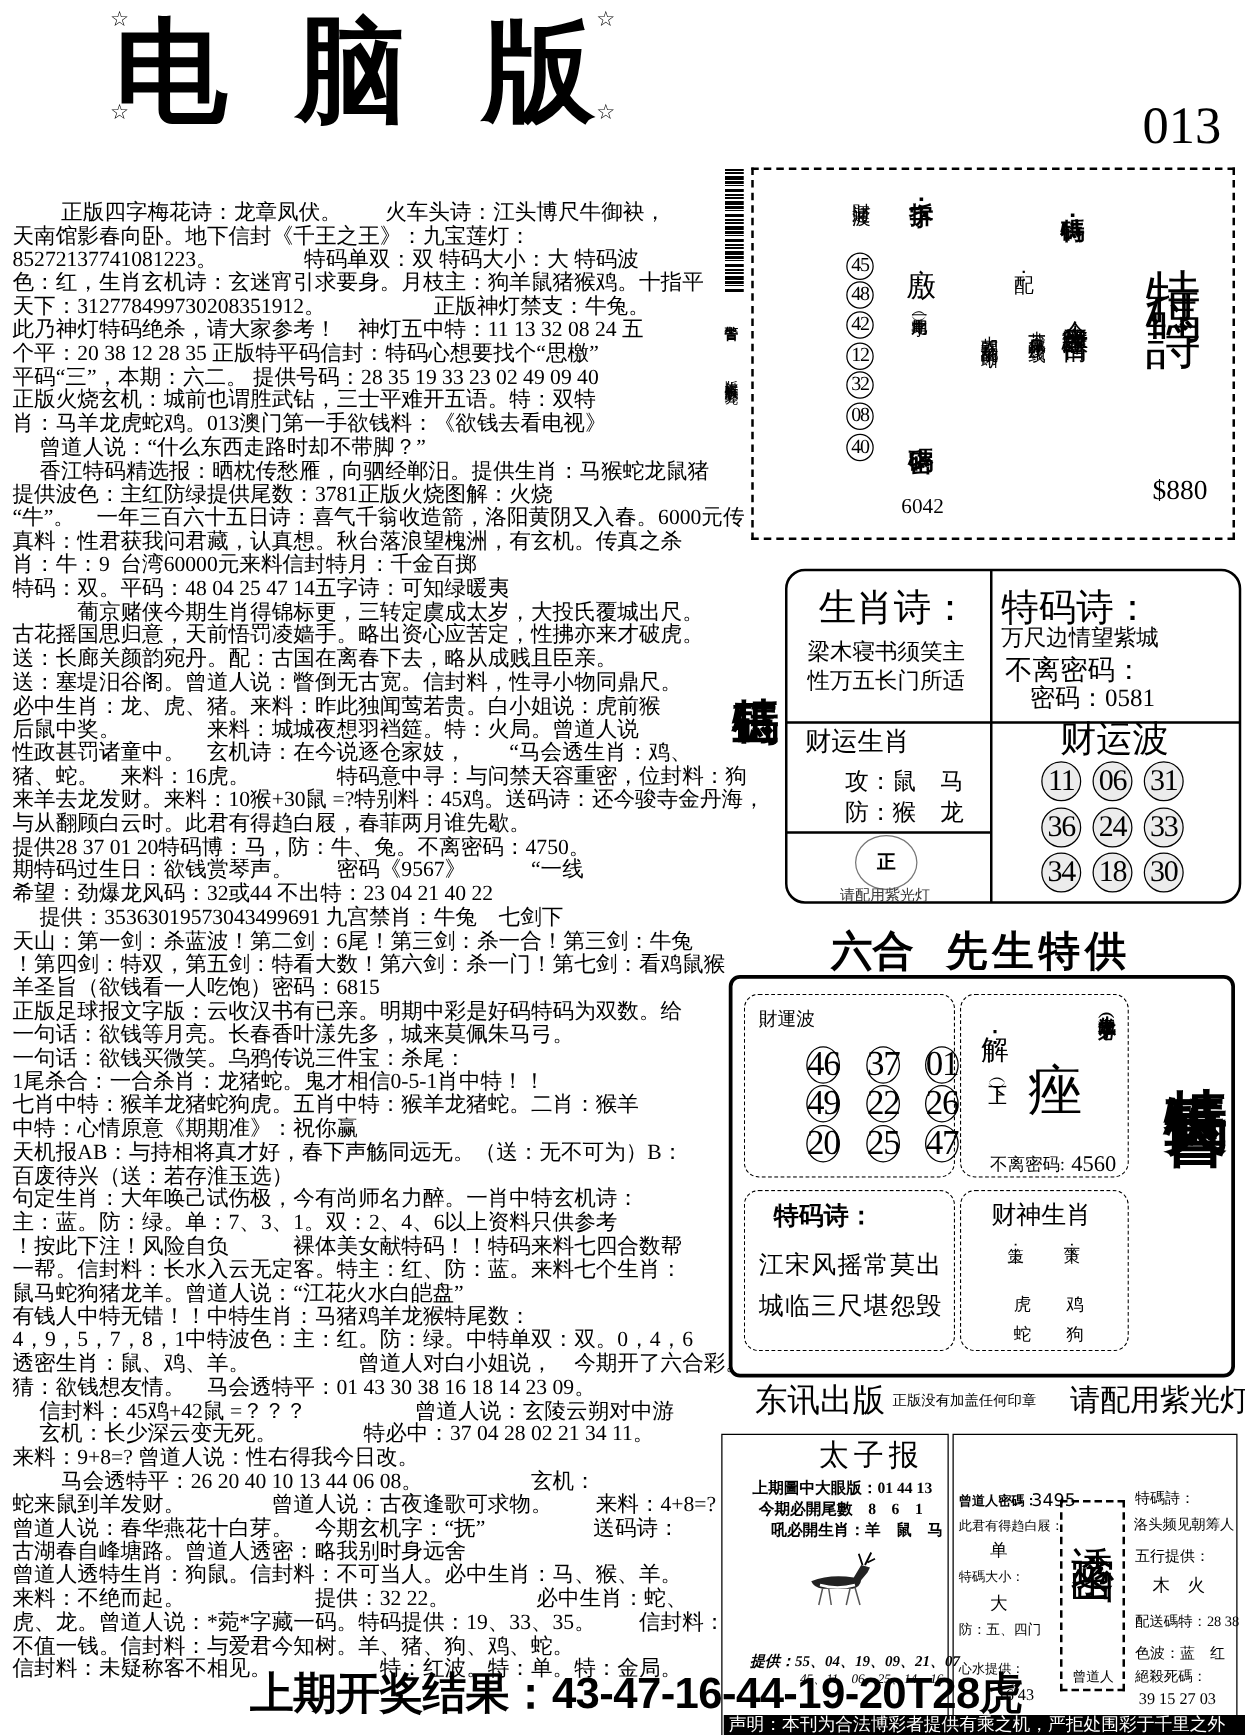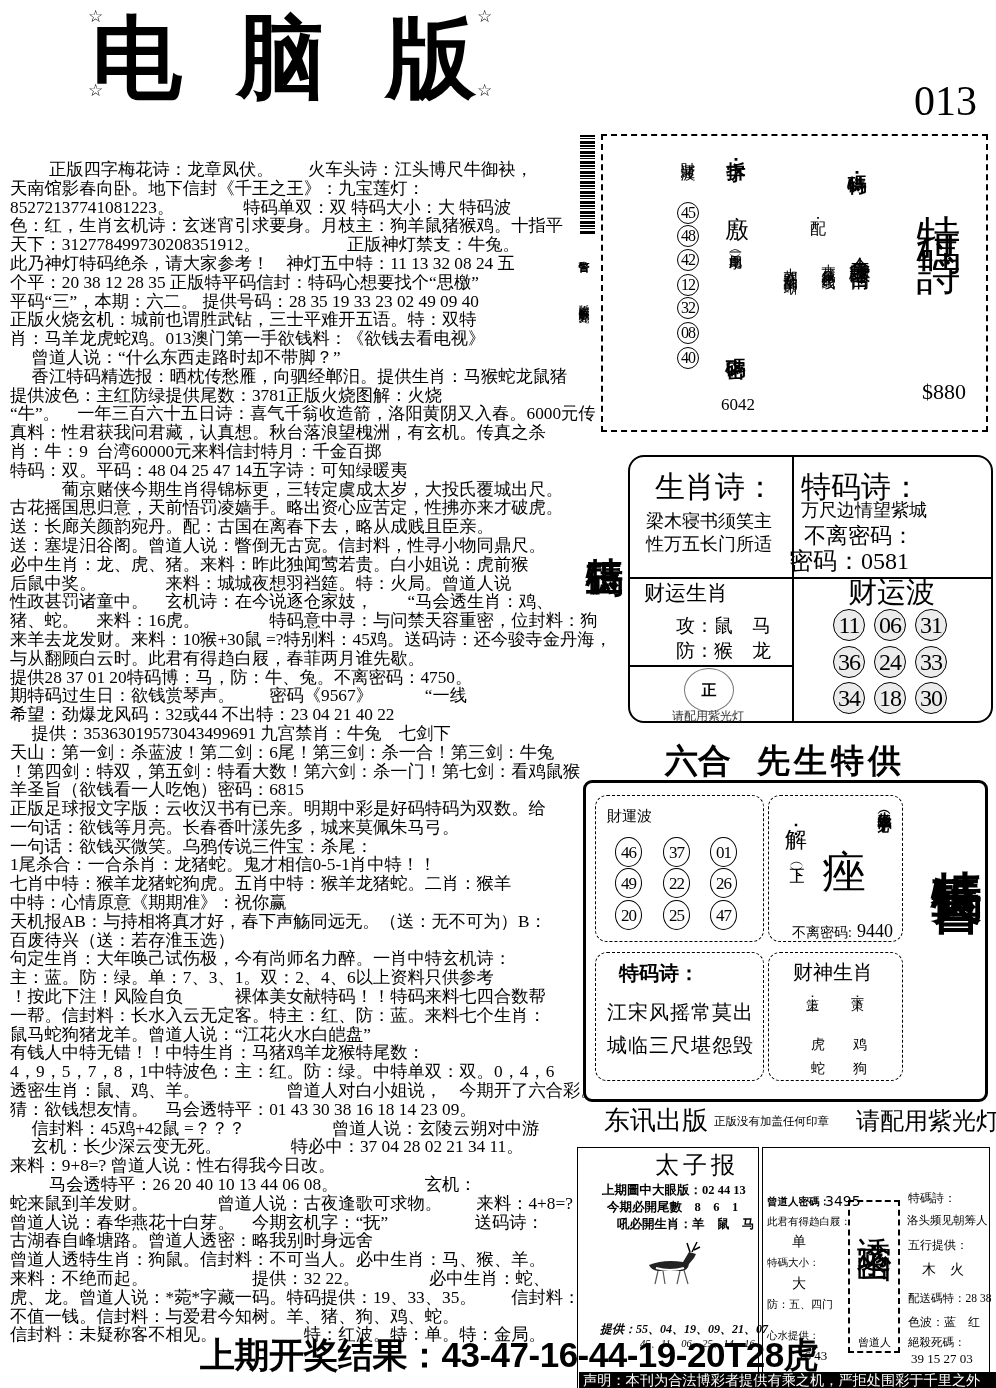--- a/index.html
+++ b/index.html
@@ -6,21 +6,21 @@
 body{width:996px;height:1388px;position:relative;overflow:hidden;color:#000;font-family:"Liberation Serif","DejaVu Serif",serif;}
 .a{position:absolute;white-space:pre;line-height:1;}
 .vt{writing-mode:vertical-rl;text-orientation:upright;}
 .star{font-size:17px;font-family:"DejaVu Sans",sans-serif;}
 .ttl{font-size:90px;font-weight:700;line-height:1;}
 .article{position:absolute;left:10px;top:161px;width:610px;}
 .ln{height:18.8px;line-height:18.8px;white-space:pre;font-size:17.3px;}
 .circ{position:absolute;display:flex;align-items:center;justify-content:center;border:1px solid #000;border-radius:50%;line-height:1;box-sizing:border-box;}
 .c1{width:22px;height:22px;font-size:16px;letter-spacing:-1px;}
 .c2{width:32px;height:32px;font-size:24px;background:#ececec;letter-spacing:-1px;}
-.c3{width:27px;height:30px;font-size:17px;letter-spacing:-1px;}
+.c3{width:27px;height:30px;font-size:28px;letter-spacing:-1px;margin-left:30px;}
 .dash{position:absolute;border:1.5px dashed #000;border-radius:12px;box-sizing:border-box;}
 .solid{position:absolute;border:1.5px solid #000;box-sizing:border-box;}
 .line{position:absolute;background:#000;}
 .barcode{position:absolute;background:repeating-linear-gradient(to bottom,#000 0 2px,#fff 2px 3px,#000 3px 4px,#fff 4px 6px,#000 6px 9px,#fff 9px 10px);}
 .banner{font-family:"Liberation Sans","DejaVu Sans",sans-serif;font-weight:900;font-size:35px;letter-spacing:-0.5px;}
 .disc{position:absolute;left:579px;top:1372px;width:417px;height:16px;background:#000;color:#fff;font-size:14.2px;line-height:16px;white-space:nowrap;overflow:hidden;padding-left:4px;box-sizing:border-box;font-family:"DejaVu Sans",sans-serif;}
 </style>
 </head>
 <body>
 
@@ -133,21 +133,21 @@
 <div class="line" style="left:792px;top:456px;width:2px;height:266px"></div>
 <div class="line" style="left:629px;top:577px;width:363px;height:2px"></div>
 <div class="line" style="left:629px;top:665px;width:164px;height:2px"></div>
 
 <span class="a" style="left:655px;top:472px;font-size:30px">生肖诗：</span>
 <span class="a" style="left:646px;top:512px;font-size:18px">梁木寝书须笑主</span>
 <span class="a" style="left:646px;top:535px;font-size:18px">性万五长门所适</span>
 <span class="a" style="left:801px;top:472px;font-size:30px">特码诗：</span>
 <span class="a" style="left:801px;top:501px;font-size:18px">万尺边情望紫城</span>
 <span class="a" style="left:804px;top:525px;font-size:22px">不离密码：</span>
-<span class="a" style="left:789px;top:549px;font-size:24px">密码：0581</span>
+<span class="a" style="left:824px;top:549px;font-size:20px">密码：0581</span>
 <span class="a" style="left:644px;top:583px;font-size:21px">财运生肖</span>
 <span class="a" style="left:676px;top:616px;font-size:19px">攻：鼠　马</span>
 <span class="a" style="left:676px;top:641px;font-size:19px">防：猴　龙</span>
 <div class="a" style="left:684px;top:668px;width:50px;height:44px;border:1.5px solid #777;border-radius:50%;box-sizing:border-box;display:flex;align-items:center;justify-content:center">
   <span style="font-size:15px;font-weight:900">正</span>
 </div>
 <span class="a" style="left:672px;top:710px;font-size:12px;color:#333">请配用紫光灯</span>
 <span class="a" style="left:848px;top:578px;font-size:29px">财运波</span>
 <span class="circ c2" style="left:833px;top:609px">11</span>
 <span class="circ c2" style="left:874px;top:609px">06</span>
@@ -177,21 +177,21 @@
 <span class="circ c3" style="left:710px;top:868px">26</span>
 <span class="circ c3" style="left:615px;top:900px">20</span>
 <span class="circ c3" style="left:663px;top:900px">25</span>
 <span class="circ c3" style="left:710px;top:900px">47</span>
 
 <span class="a vt" style="left:785px;top:812px;font-size:22px">解：</span>
 <span class="a vt" style="left:789px;top:857px;font-size:15px">（上下）</span>
 <span class="a" style="left:822px;top:851px;font-size:44px">痤</span>
 <span class="a vt" style="left:877px;top:801px;font-size:14px;font-weight:700;letter-spacing:1px">先生送字（必中）</span>
 <span class="a" style="left:792px;top:926px;font-size:14px">不离密码:</span>
-<span class="a" style="left:857px;top:922px;font-size:18px">9440</span>
+<span class="a" style="left:857px;top:922px;font-size:18px">4560</span>
 
 <span class="a" style="left:619px;top:963px;font-size:20px;font-weight:900">特码诗：</span>
 <span class="a" style="left:607px;top:1002px;font-size:20px;letter-spacing:1px">江宋风摇常莫出</span>
 <span class="a" style="left:607px;top:1035px;font-size:20px;letter-spacing:1px">城临三尺堪怨毁</span>
 
 <span class="a" style="left:793px;top:962px;font-size:20px">财神生肖</span>
 <span class="a vt" style="left:806px;top:988px;font-size:13px">上策：</span>
 <span class="a vt" style="left:851px;top:988px;font-size:13px">下策：</span>
 <span class="a" style="left:811px;top:1038px;font-size:14px">虎</span>
 <span class="a" style="left:853px;top:1038px;font-size:14px">鸡</span>
@@ -199,21 +199,21 @@
 <span class="a" style="left:853px;top:1062px;font-size:14px">狗</span>
 
 <span class="a vt" style="left:932px;top:830px;font-size:50px;font-weight:700;letter-spacing:5px">特碼天書</span>
 
 <span class="a" style="left:604px;top:1108px;font-size:26px">东讯出版</span>
 <span class="a" style="left:714px;top:1116px;font-size:11.5px">正版没有加盖任何印章</span>
 <span class="a" style="left:856px;top:1109px;font-size:24px">请配用紫光灯</span>
 
 <div class="solid" style="left:577px;top:1147px;width:182px;height:245px"></div>
 <span class="a" style="left:655px;top:1153px;font-size:24px;letter-spacing:4px">太子报</span>
-<span class="a" style="left:602px;top:1184px;font-size:12.5px;font-weight:700">上期圖中大眼版：02 44 13</span>
+<span class="a" style="left:602px;top:1184px;font-size:12.5px;font-weight:700">上期圖中大眼版：01 44 13</span>
 <span class="a" style="left:607px;top:1201px;font-size:12.5px;font-weight:700">今期必開尾數　8　6　1</span>
 <span class="a" style="left:617px;top:1218px;font-size:12.5px;font-weight:700">吼必開生肖：羊　鼠　马</span>
 <svg class="a" style="left:644px;top:1240px" width="60" height="46" viewBox="0 0 60 46">
   <path d="M5 25 Q20 19 39 22 L45 12 L52 14 L50 18 L45 24 Q44 30 38 31 L14 31 Q7 30 5 25 Z" fill="#222"></path>
   <path d="M12 28 Q26 32 40 28" stroke="#fff" stroke-width="2" fill="none"></path>
   <path d="M46 12 L43 3 M48 12 L53 2 M50 10 L56 7" stroke="#000" stroke-width="1.5" fill="none"></path>
   <path d="M14 31 L11 44 M19 31 L21 44 M36 31 L33 44 M40 30 L44 44" stroke="#555" stroke-width="1.2" fill="none"></path>
 </svg>
 <span class="a" style="left:600px;top:1323px;font-size:12px;font-style:italic;font-weight:700">提供：55、04、19、09、21、07</span>
 <span class="a" style="left:640px;top:1339px;font-size:10.5px;font-style:italic">45、11、06、25、14、16</span>

